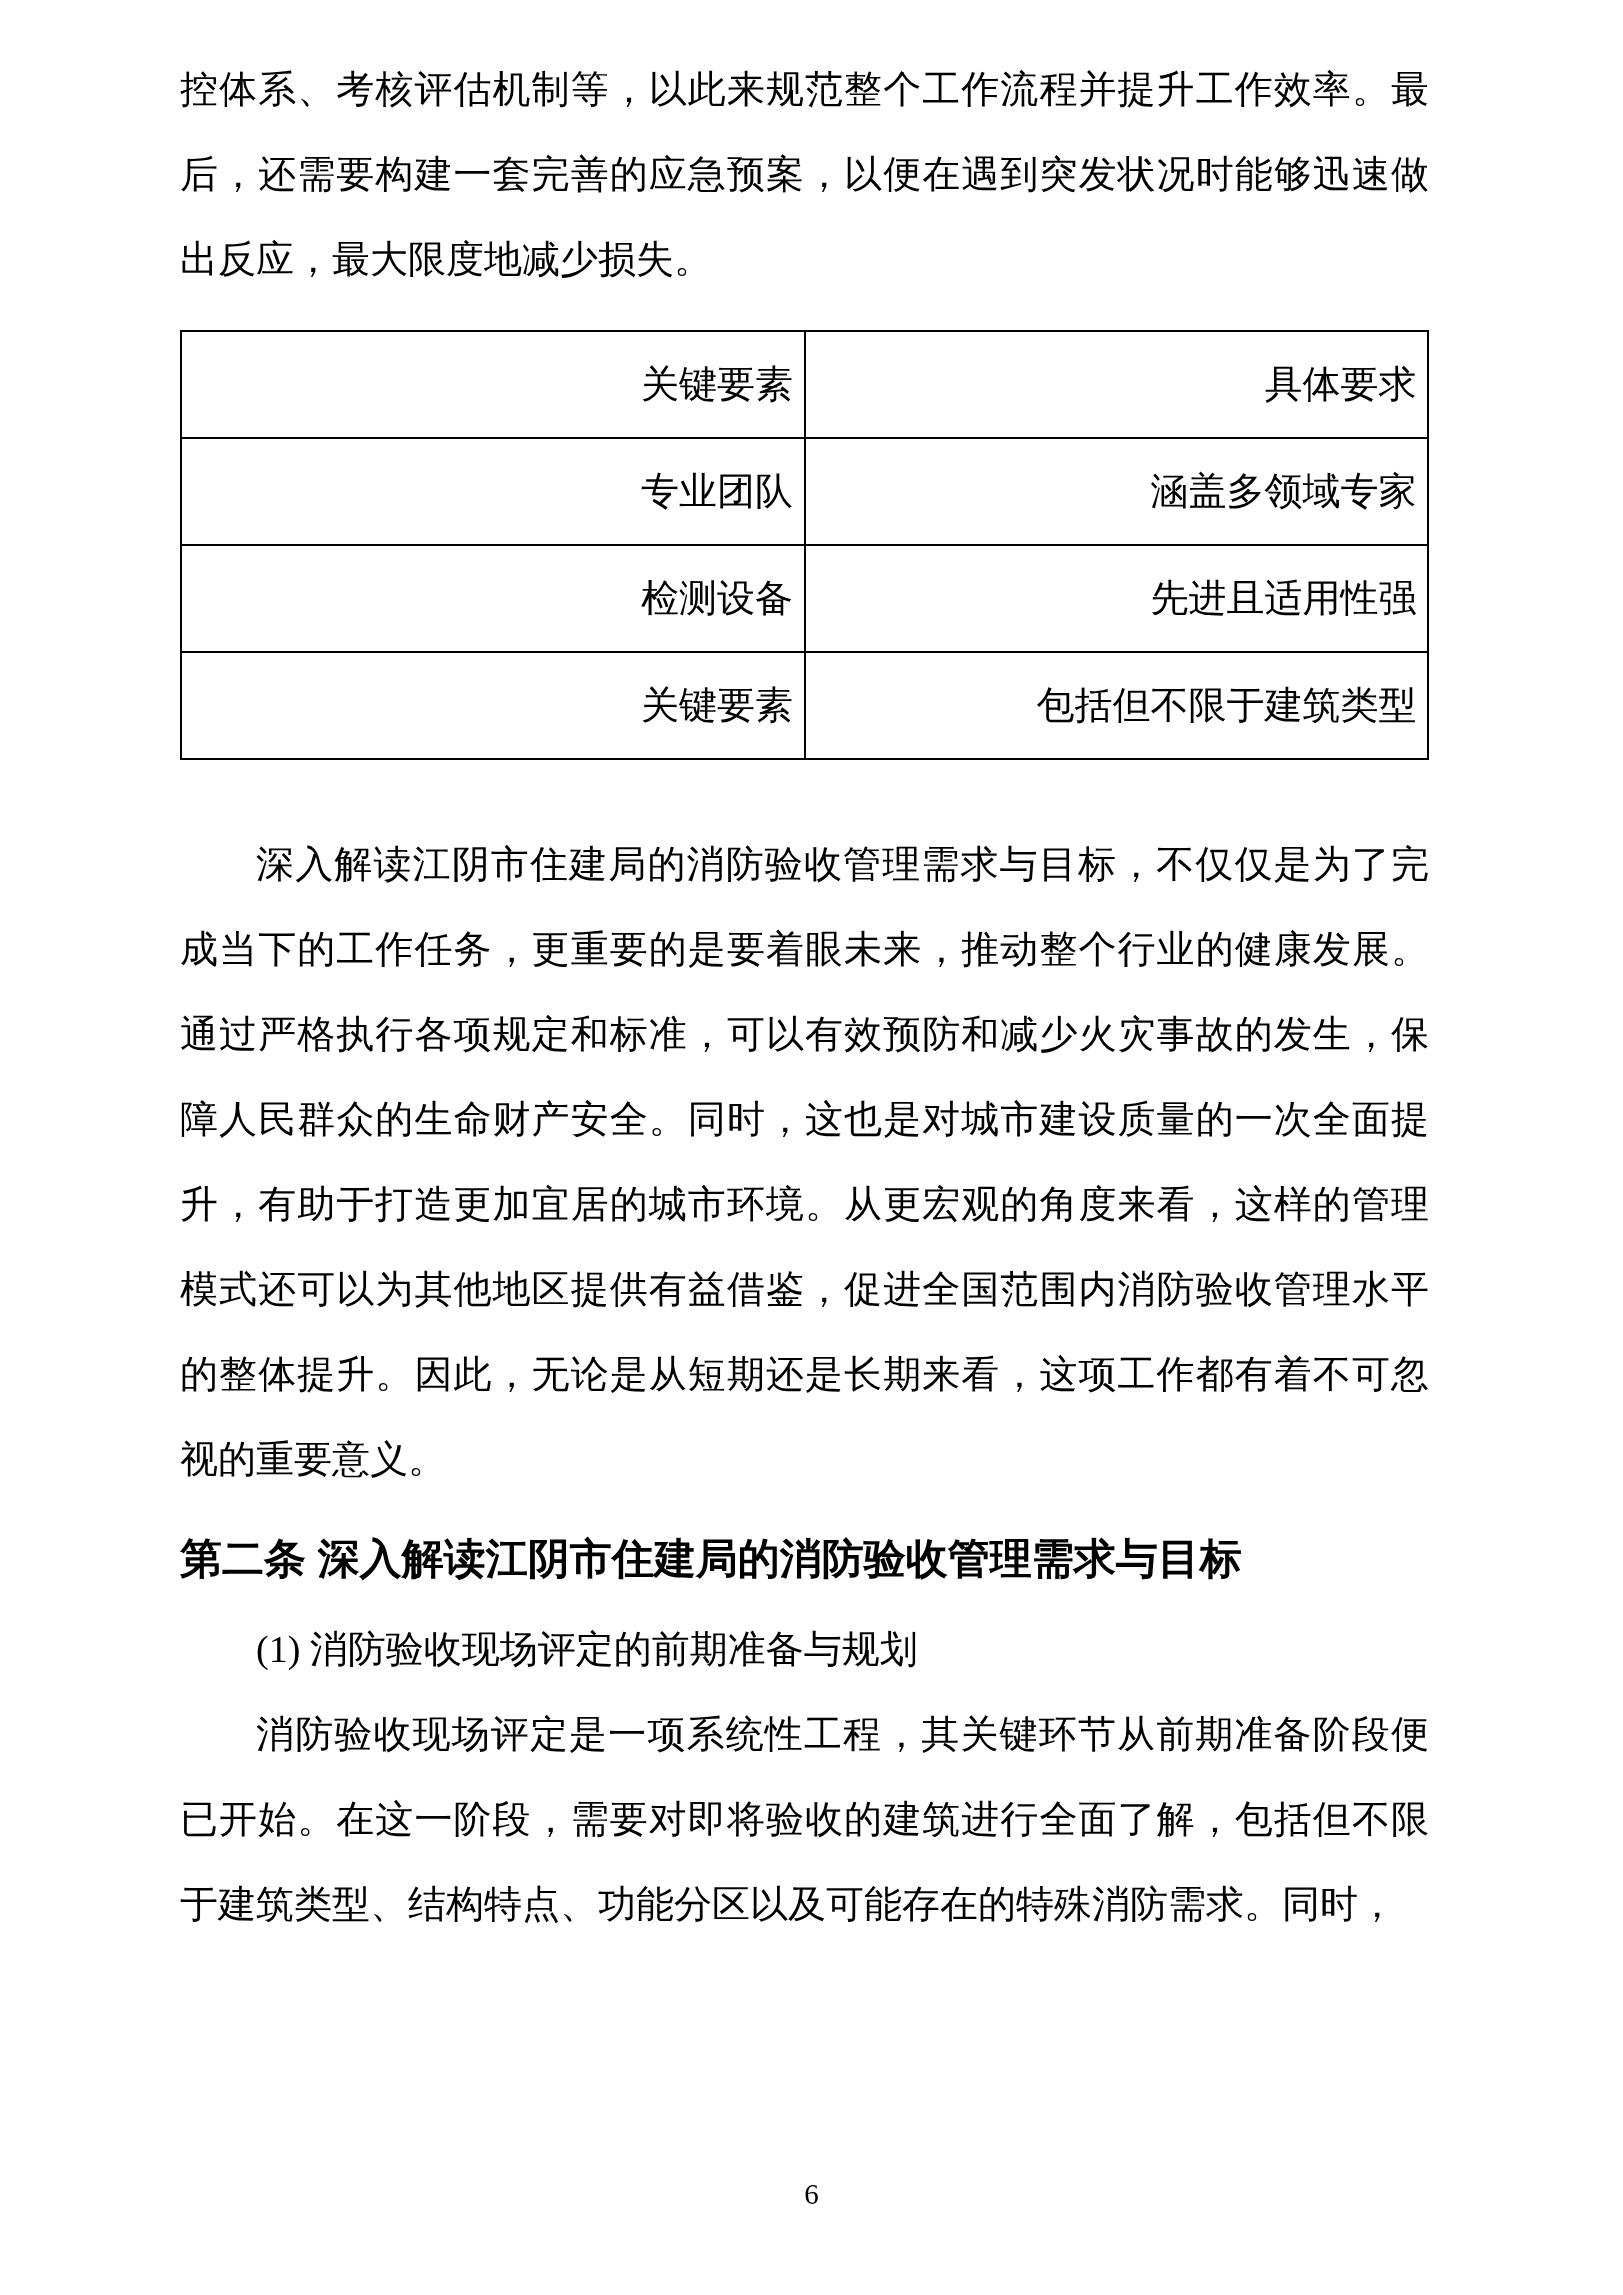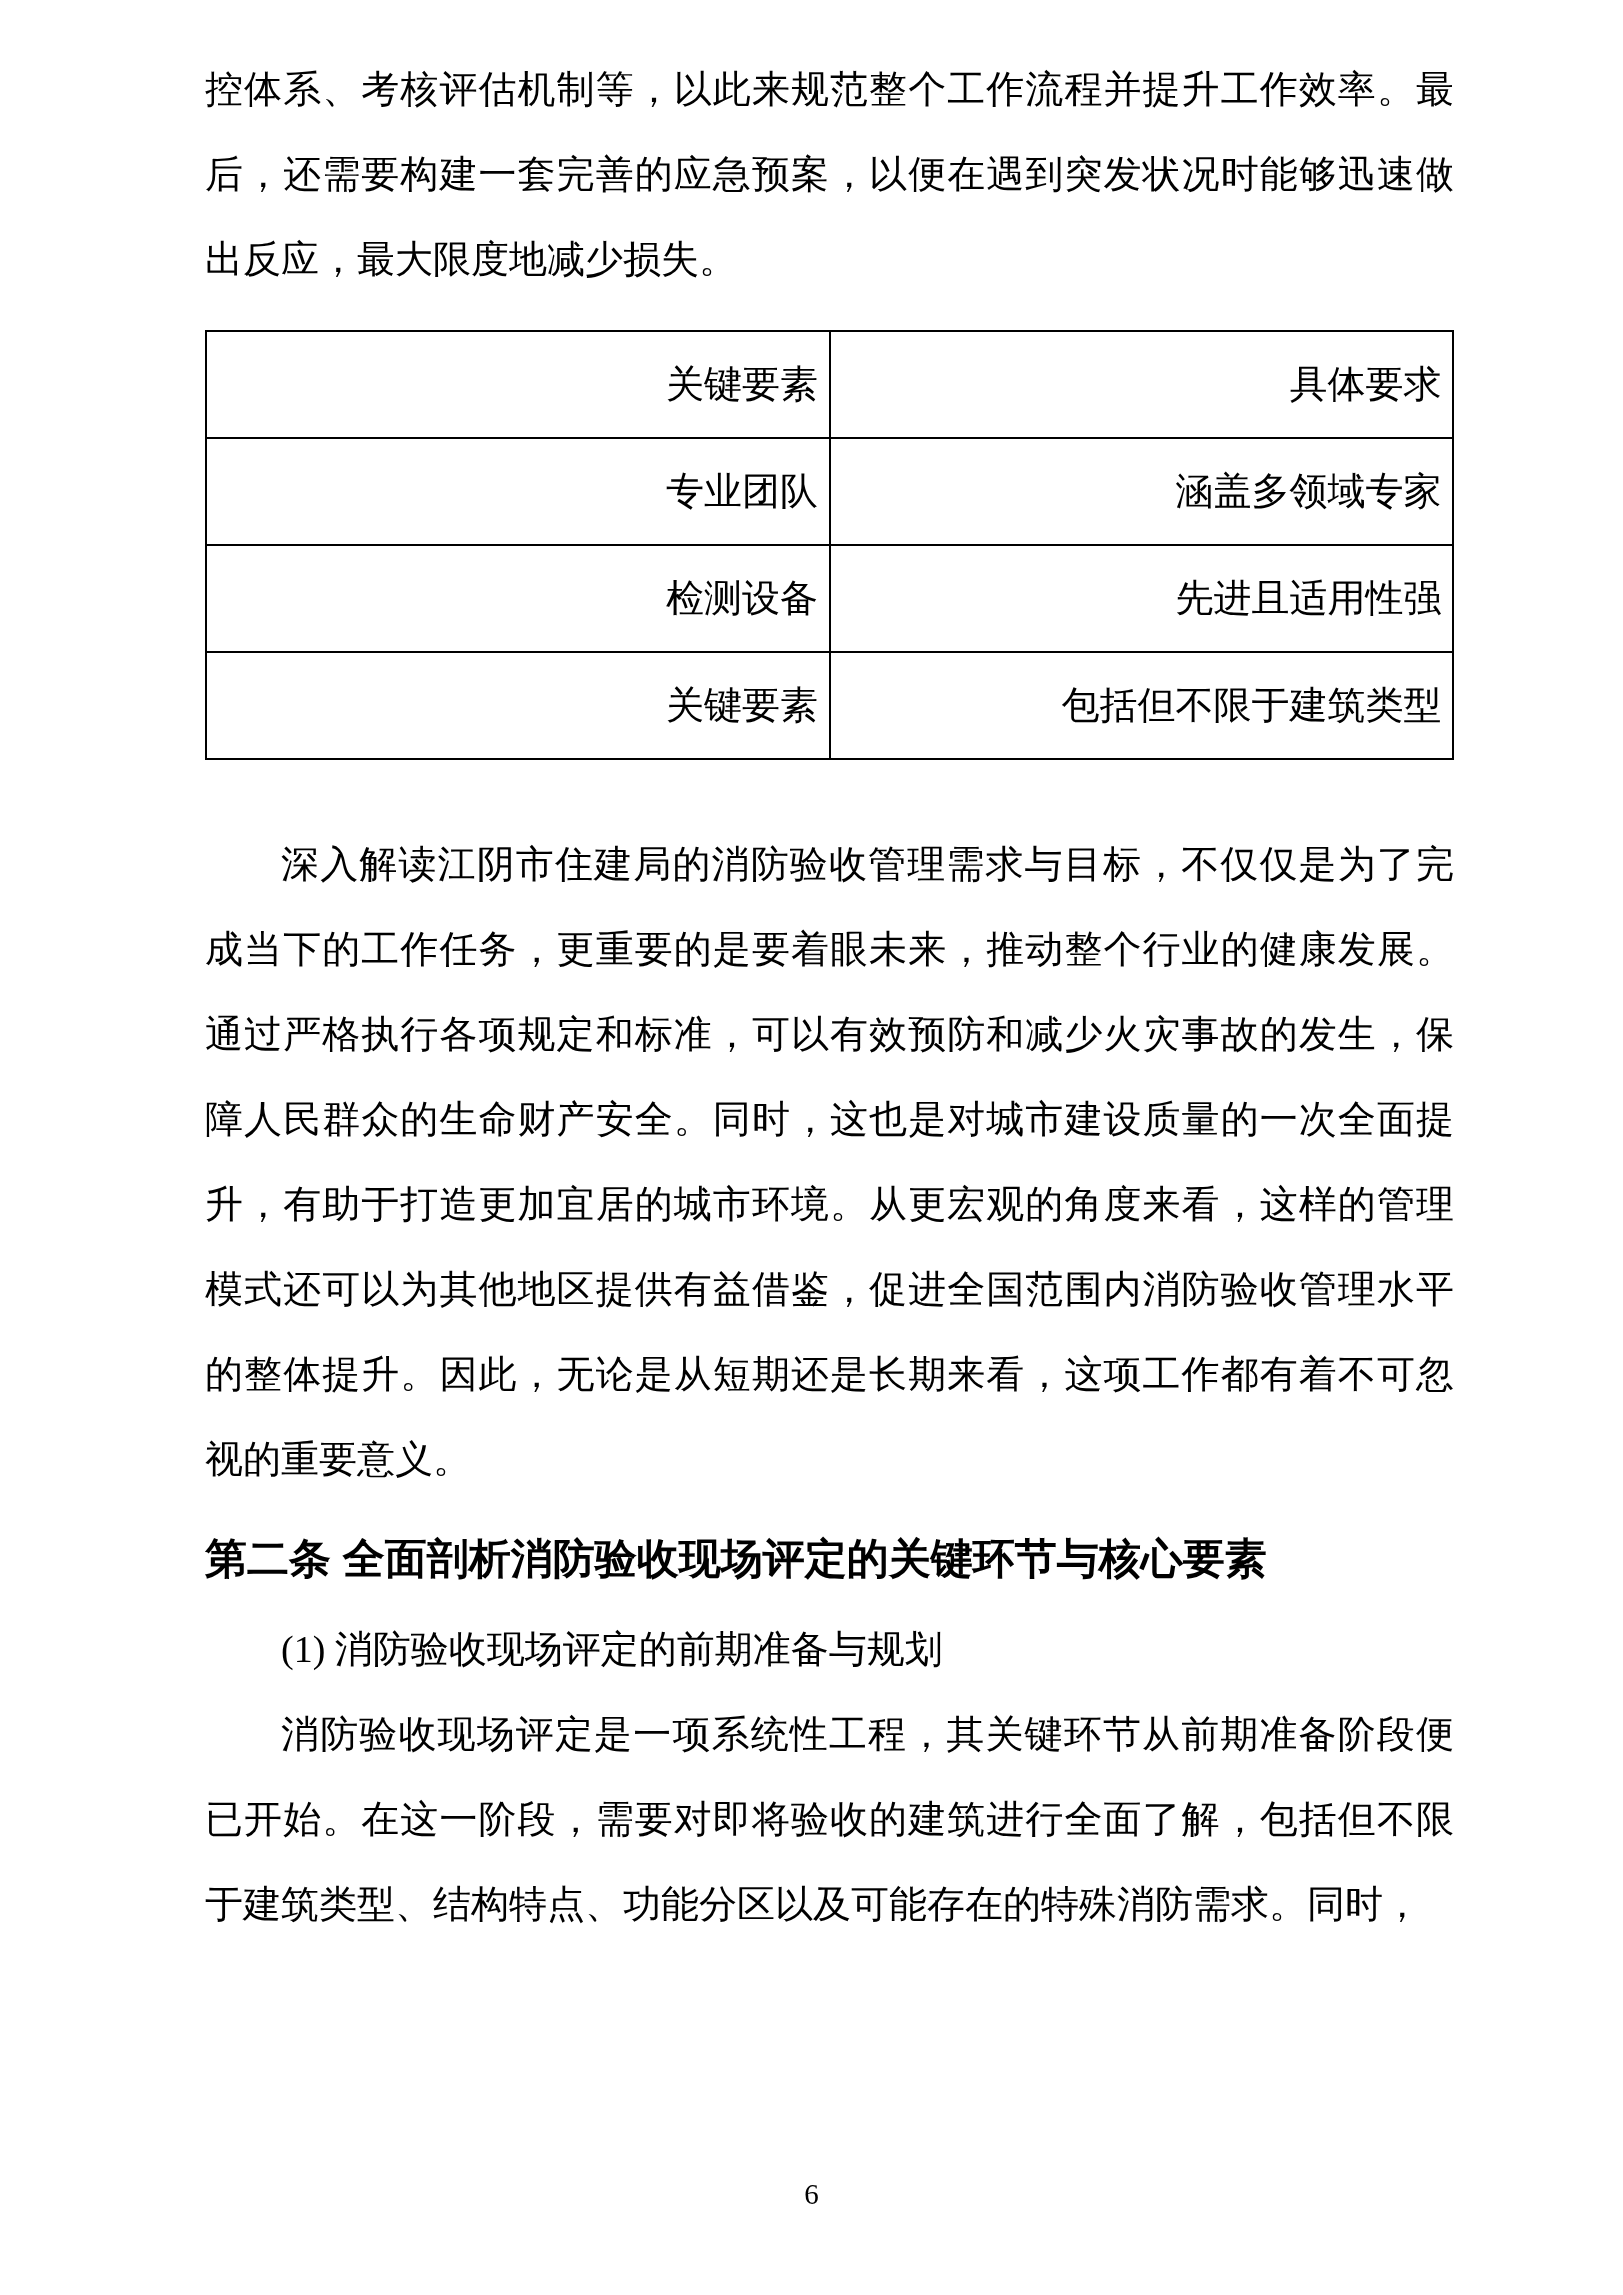--- a/index.html
+++ b/index.html
@@ -12,21 +12,21 @@
     position: relative;
     width: 1623px;
     height: 2295px;
     background: #ffffff;
     color: #000000;
     overflow: hidden;
     font-family: "Liberation Serif", "DejaVu Serif", serif;
   }
   .content {
     position: absolute;
-    left: 205px;
+    left: 180px;
     top: 47px;
     width: 1249px;
   }
   .body-para {
     margin: 0;
     font-size: 38px;
     line-height: 85px;
     text-align: justify;
     text-justify: inter-character;
     word-break: break-all;
@@ -97,21 +97,21 @@
         <tr>
           <td>关键要素</td>
           <td>包括但不限于建筑类型</td>
         </tr>
       </tbody>
     </table>
 
 
     <p class="body-para indent">深入解读江阴市住建局的消防验收管理需求与目标，不仅仅是为了完成当下的工作任务，更重要的是要着眼未来，推动整个行业的健康发展。通过严格执行各项规定和标准，可以有效预防和减少火灾事故的发生，保障人民群众的生命财产安全。同时，这也是对城市建设质量的一次全面提升，有助于打造更加宜居的城市环境。从更宏观的角度来看，这样的管理模式还可以为其他地区提供有益借鉴，促进全国范围内消防验收管理水平的整体提升。因此，无论是从短期还是长期来看，这项工作都有着不可忽视的重要意义。</p>
 
-    <h2 class="article-heading">第二条 全面剖析消防验收现场评定的关键环节与核心要素</h2>
+    <h2 class="article-heading">第二条 深入解读江阴市住建局的消防验收管理需求与目标</h2>
 
     <p class="subheading">(1) 消防验收现场评定的前期准备与规划</p>
 
     <p class="body-para indent">消防验收现场评定是一项系统性工程，其关键环节从前期准备阶段便已开始。在这一阶段，需要对即将验收的建筑进行全面了解，包括但不限于建筑类型、结构特点、功能分区以及可能存在的特殊消防需求。同时，</p>
 
   </main>
 
   <footer class="page-number">6</footer>
 </div>
 

